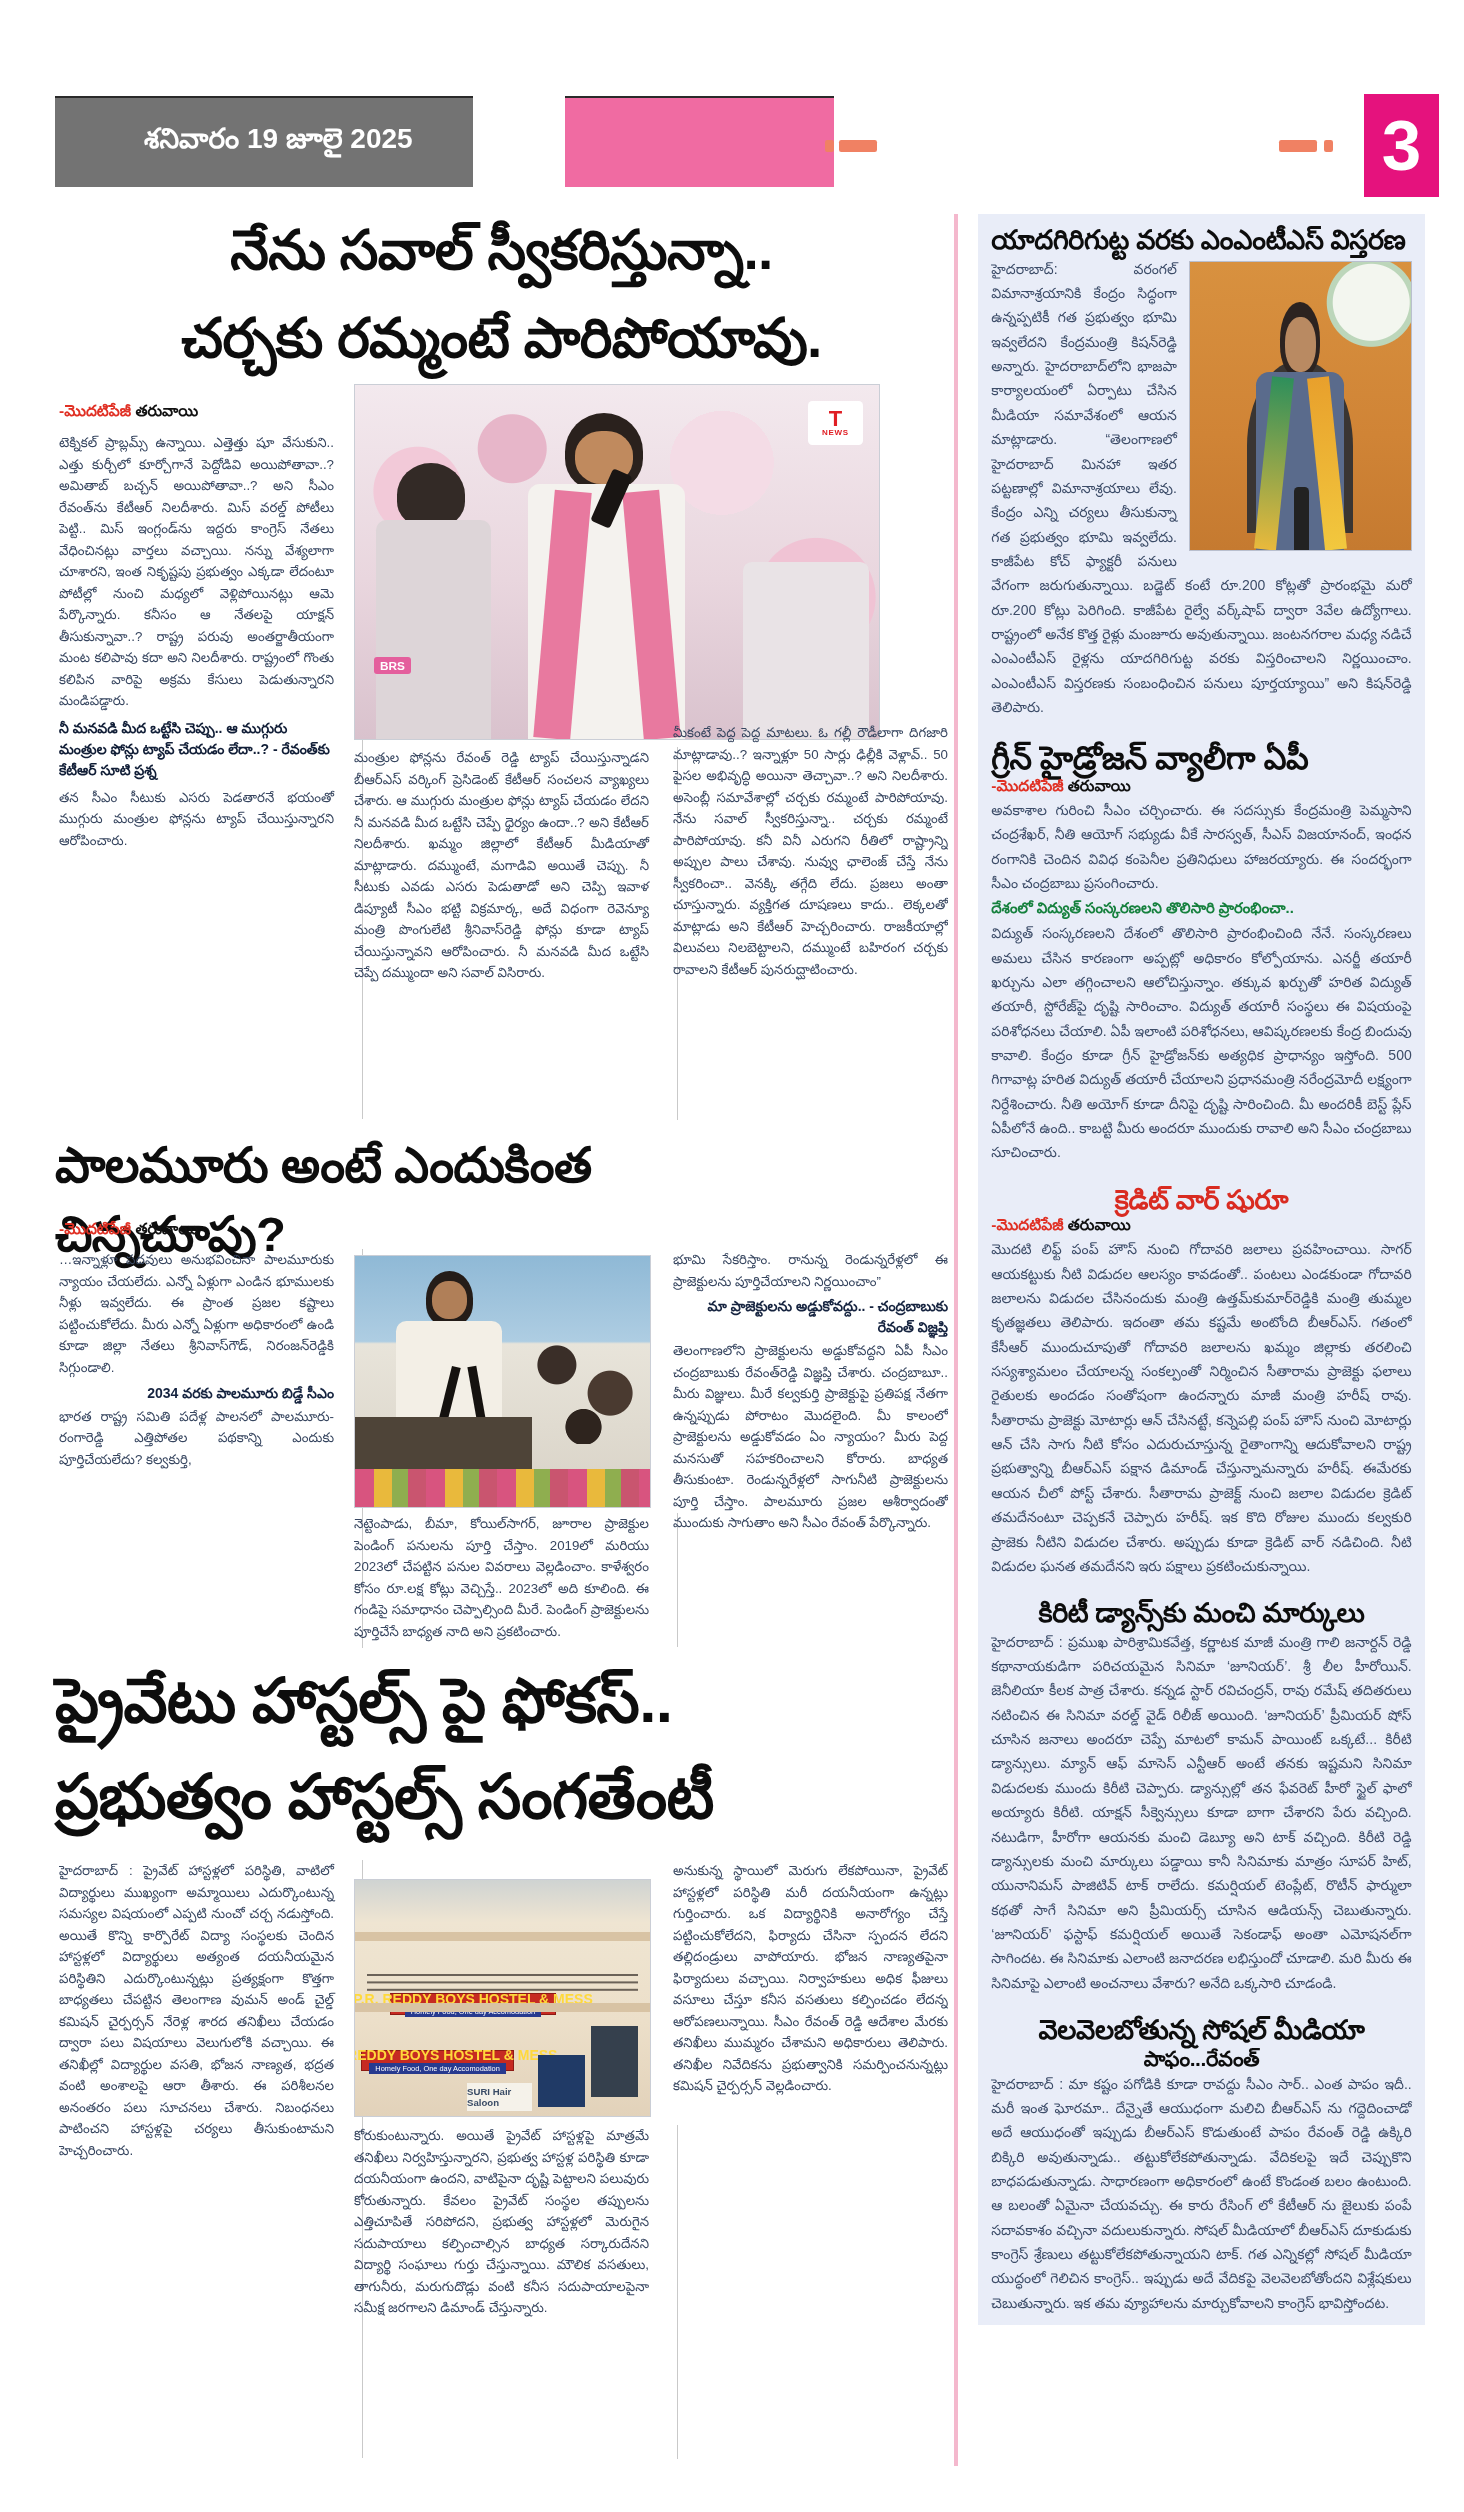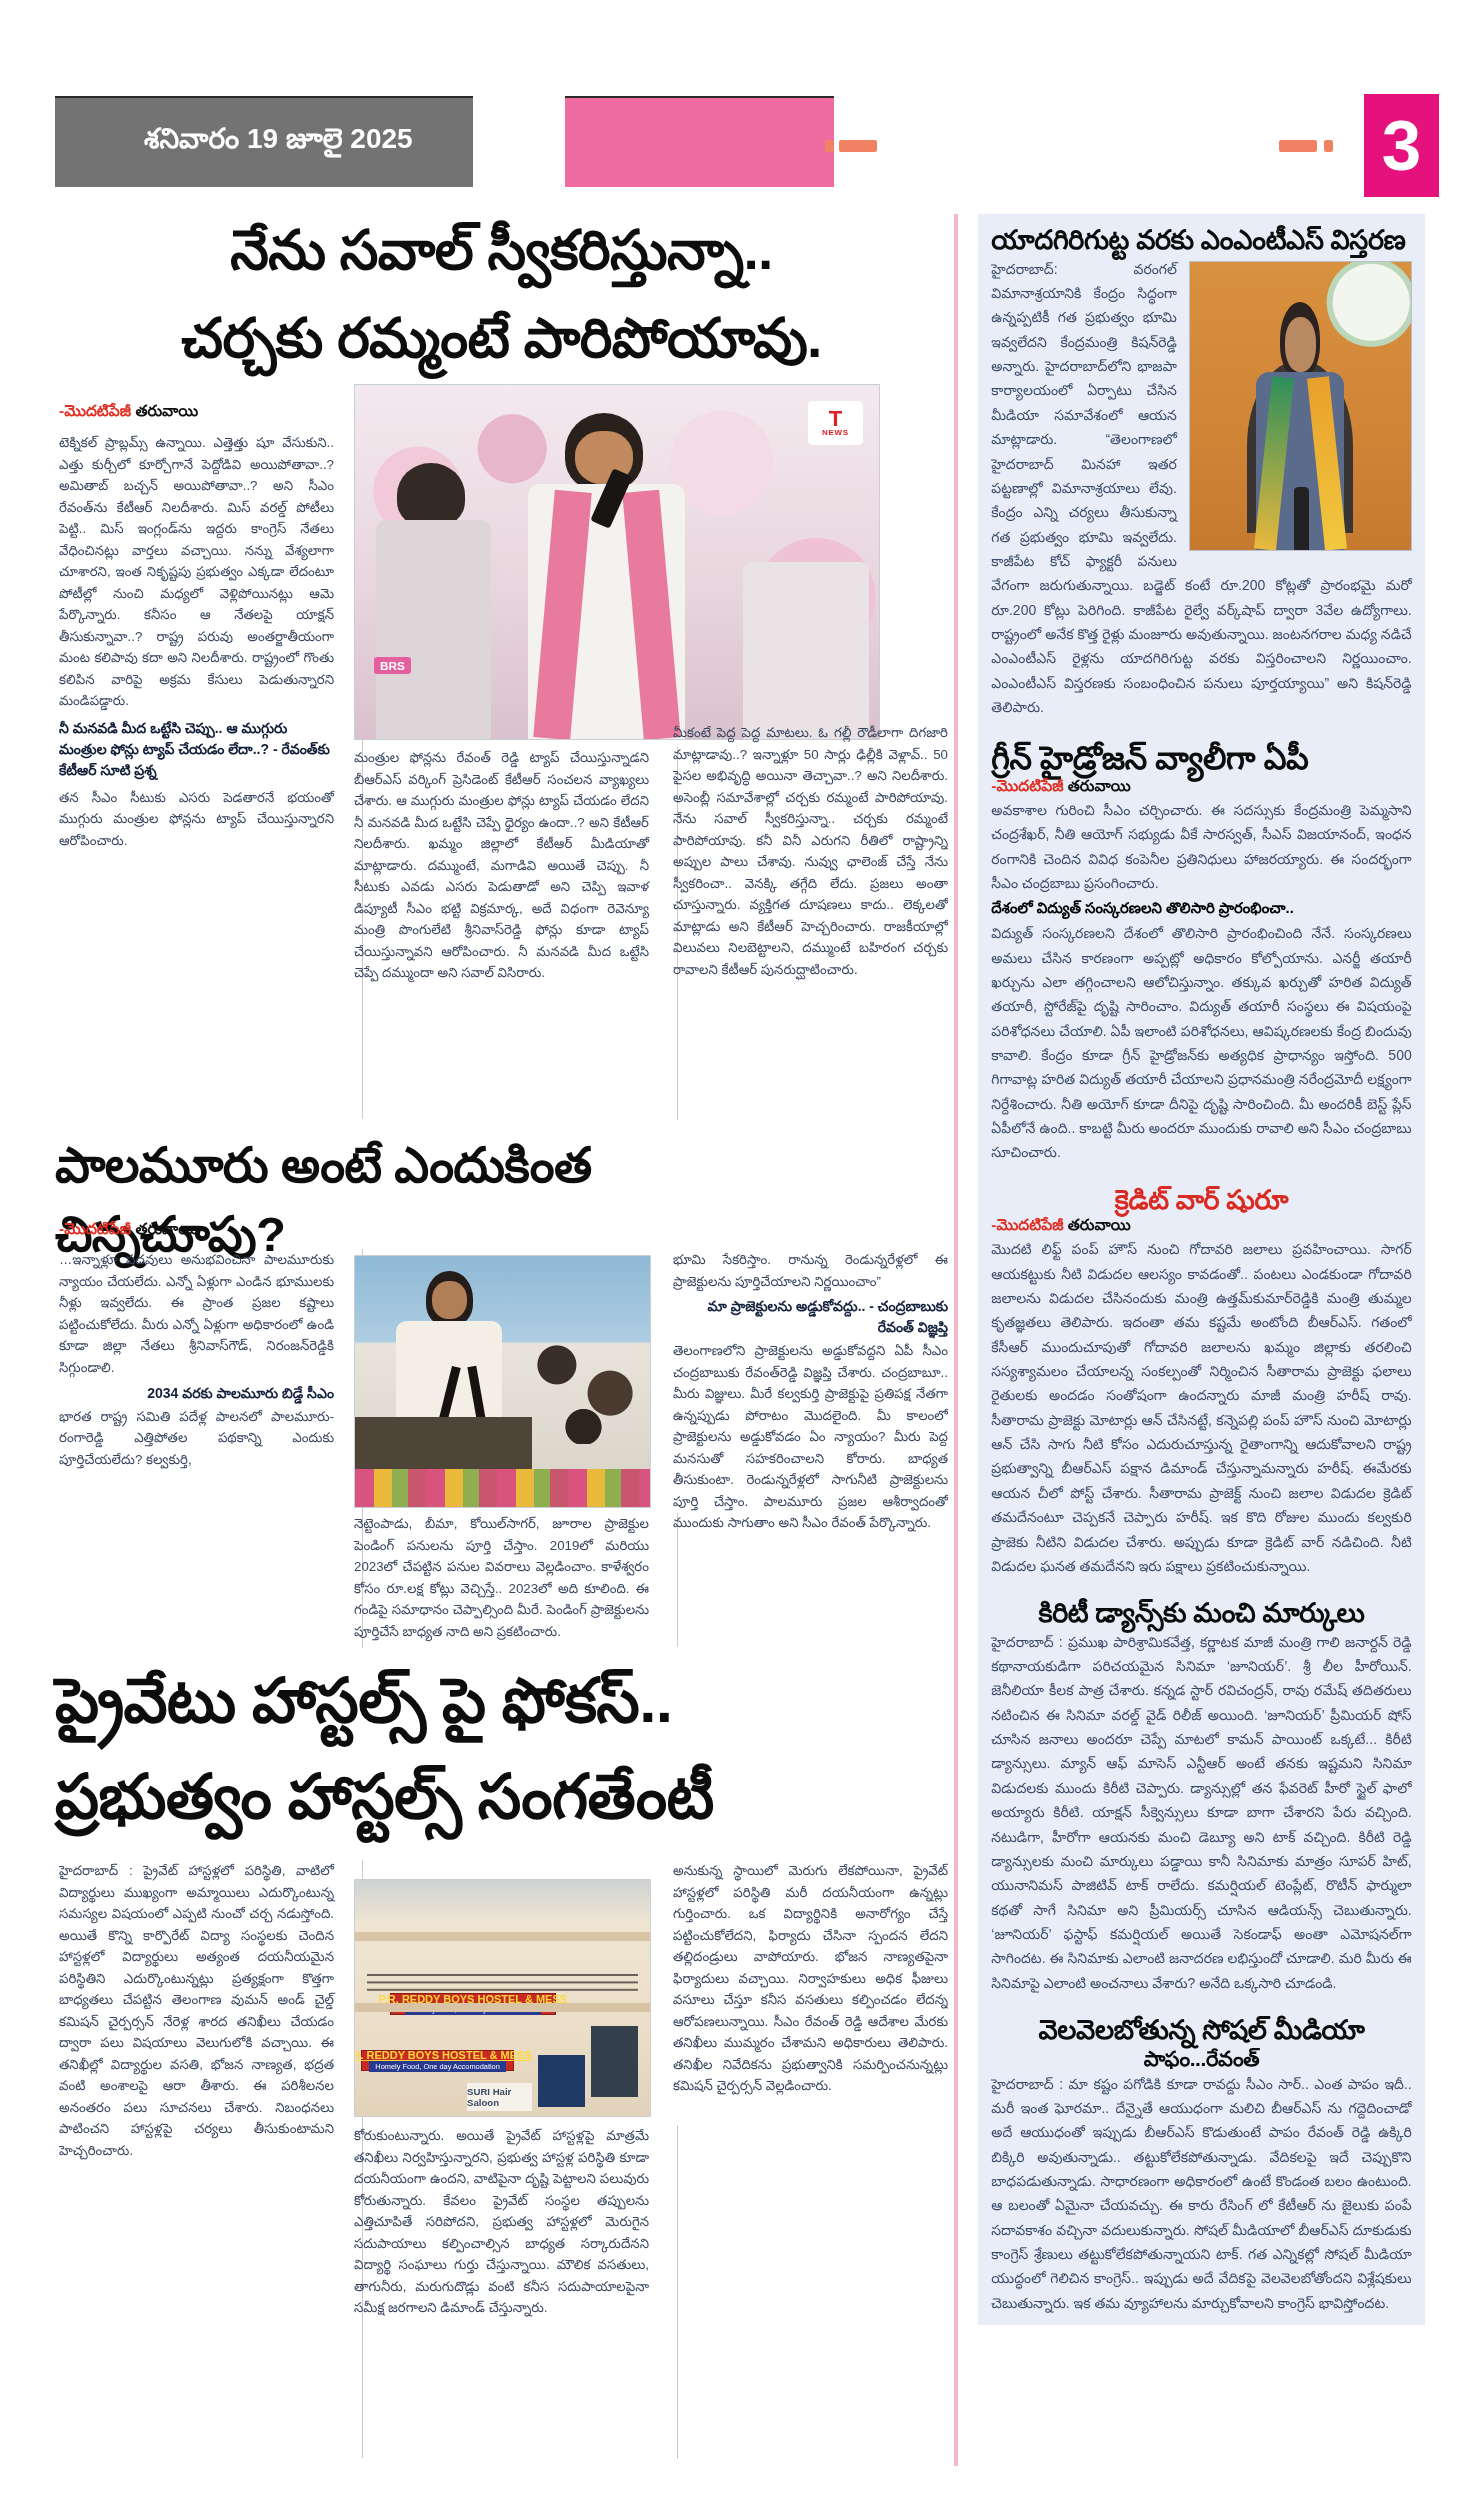--- a/index.html
+++ b/index.html
@@ -33,21 +33,21 @@
   .subhead{font-weight:800;color:#15233f;font-size:14px;line-height:1.45;margin:4.4px 0 3px 0;text-align:right;}
   .pullquote{font-weight:800;color:#101d36;font-size:14px;line-height:1.5;margin:5.9px 0;text-align:left;}
   
   .vrule{position:absolute;left:954px;top:214px;width:3.7px;height:2252px;background:#f4b8cd;}
   .rightpanel{position:absolute;left:978px;top:214px;width:447px;height:2111px;background:#e9edf8;
               box-sizing:border-box;padding:10.3px 13.3px;}
   .rp-h{font-size:27px;font-weight:900;color:#0d0d0d;letter-spacing:-0.4px;line-height:1.2;}
   .rp-h.center{text-align:center;}
   .rp-h.red{color:#d92b21;}
   .rp-body{font-size:14px;line-height:1.74;color:#3c4c68;text-align:justify;}
-  .rp-sub{font-weight:800;color:#000000;font-size:14.8px;margin:4.4px 0 1.5px 0;}
+  .rp-sub{font-weight:800;color:#15803d;font-size:14.8px;margin:4.4px 0 1.5px 0;}
   .rp-sec{margin-bottom:19px;}
   
   .photo{position:absolute;overflow:hidden;border:0.7px solid #caced6;}
   .photo *{position:absolute;}
   
   .ph-ktr{background:
      radial-gradient(circle at 12% 30%, #f2c9d8 0 44px, transparent 45px),
      radial-gradient(circle at 30% 18%, #e7b6c9 0 34px, transparent 35px),
      radial-gradient(circle at 70% 22%, #f4dce6 0 52px, transparent 52px),
      radial-gradient(circle at 88% 60%, #f0c3d4 0 59px, transparent 60px),
@@ -84,21 +84,21 @@
   .rev-mic2{left:40%;bottom:30%;width:3%;height:26%;background:#15120f;transform:rotate(-10deg);}
   .rev-flowers{left:0;bottom:0;width:100%;height:15%;background:
      repeating-linear-gradient(90deg,#d8547f 0 19px,#e9b93c 19px 37px,#8fae4f 37px 53px,#c9556f 53px 71px);}
   
   .ph-host{background:linear-gradient(180deg,#cfd3d2 0%,#efe5d2 18%,#ecdfc9 60%,#e2d2ba 100%);}
   .host-band1{left:0;top:22%;width:100%;height:4%;background:#d8c3a4;}
   .host-band2{left:0;top:52%;width:100%;height:4%;background:#d8c3a4;}
   .host-rail{left:4%;top:40%;width:92%;height:1.5px;background:#6b6258;box-shadow:0 7.4px 0 #6b6258,0 14.8px 0 #6b6258;}
   .host-banner{left:12%;width:56%;height:9%;background:#c62a22;display:flex;flex-direction:column;
                align-items:center;justify-content:center;border:1.5px solid #8d1a14;box-sizing:border-box;}
-  .host-banner .b1{position:static;color:#ffd93b;font-weight:900;font-size:11px;white-space:nowrap;text-decoration:underline;}
+  .host-banner .b1{position:static;color:#ffd93b;font-weight:900;font-size:14px;white-space:nowrap;}
   .host-banner .b2{position:static;color:#fff;background:#273a8f;font-size:7.4px;padding:0.7px 5.9px;white-space:nowrap;}
   .host-door{right:4%;top:62%;width:16%;height:30%;background:#35404d;}
   .host-poster{right:22%;top:74%;width:16%;height:22%;background:#203a66;}
   .host-suri{left:38%;top:86%;width:22%;height:12%;background:#f5f2ea;color:#3a4c66;font-weight:900;
              font-size:9.6px;display:flex;align-items:center;justify-content:center;}
   .rp-photo{float:right;width:221px;height:288px;margin:4.4px 0 7.4px 11.8px;position:relative;
             overflow:hidden;border:0.7px solid #b9bfce;}
   .rp-photo *{position:absolute;}
 </style>
 </head>

